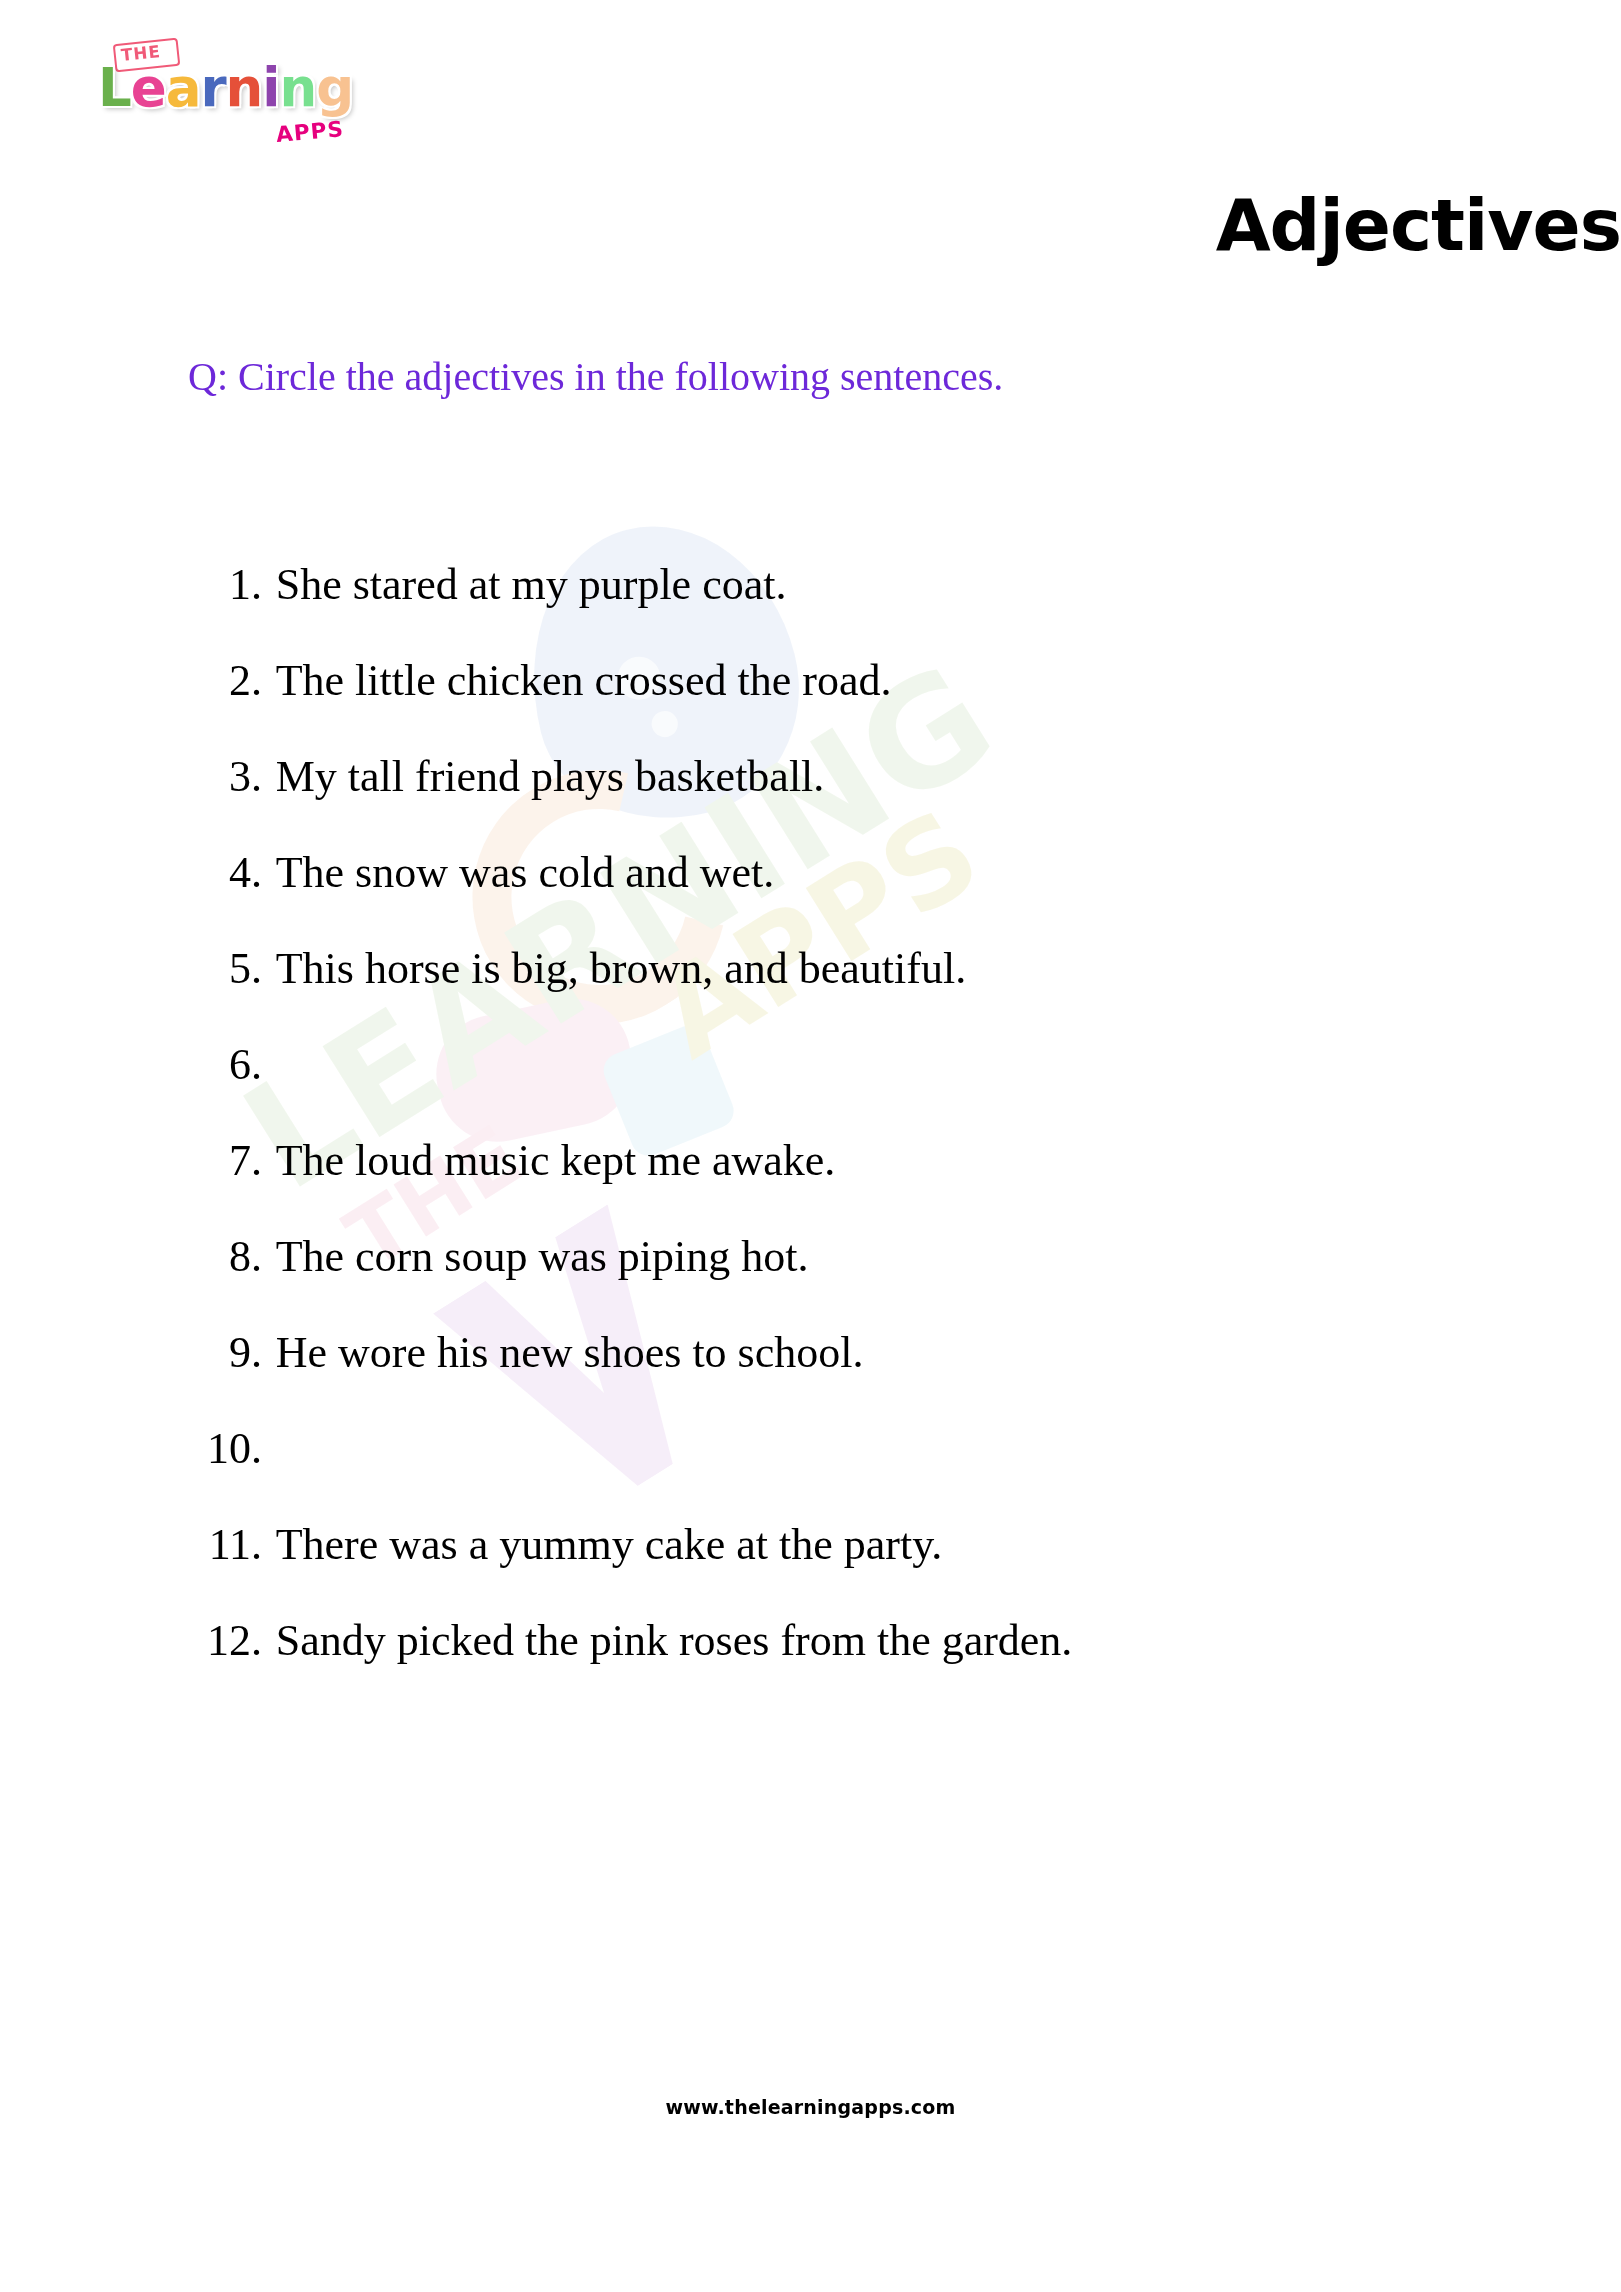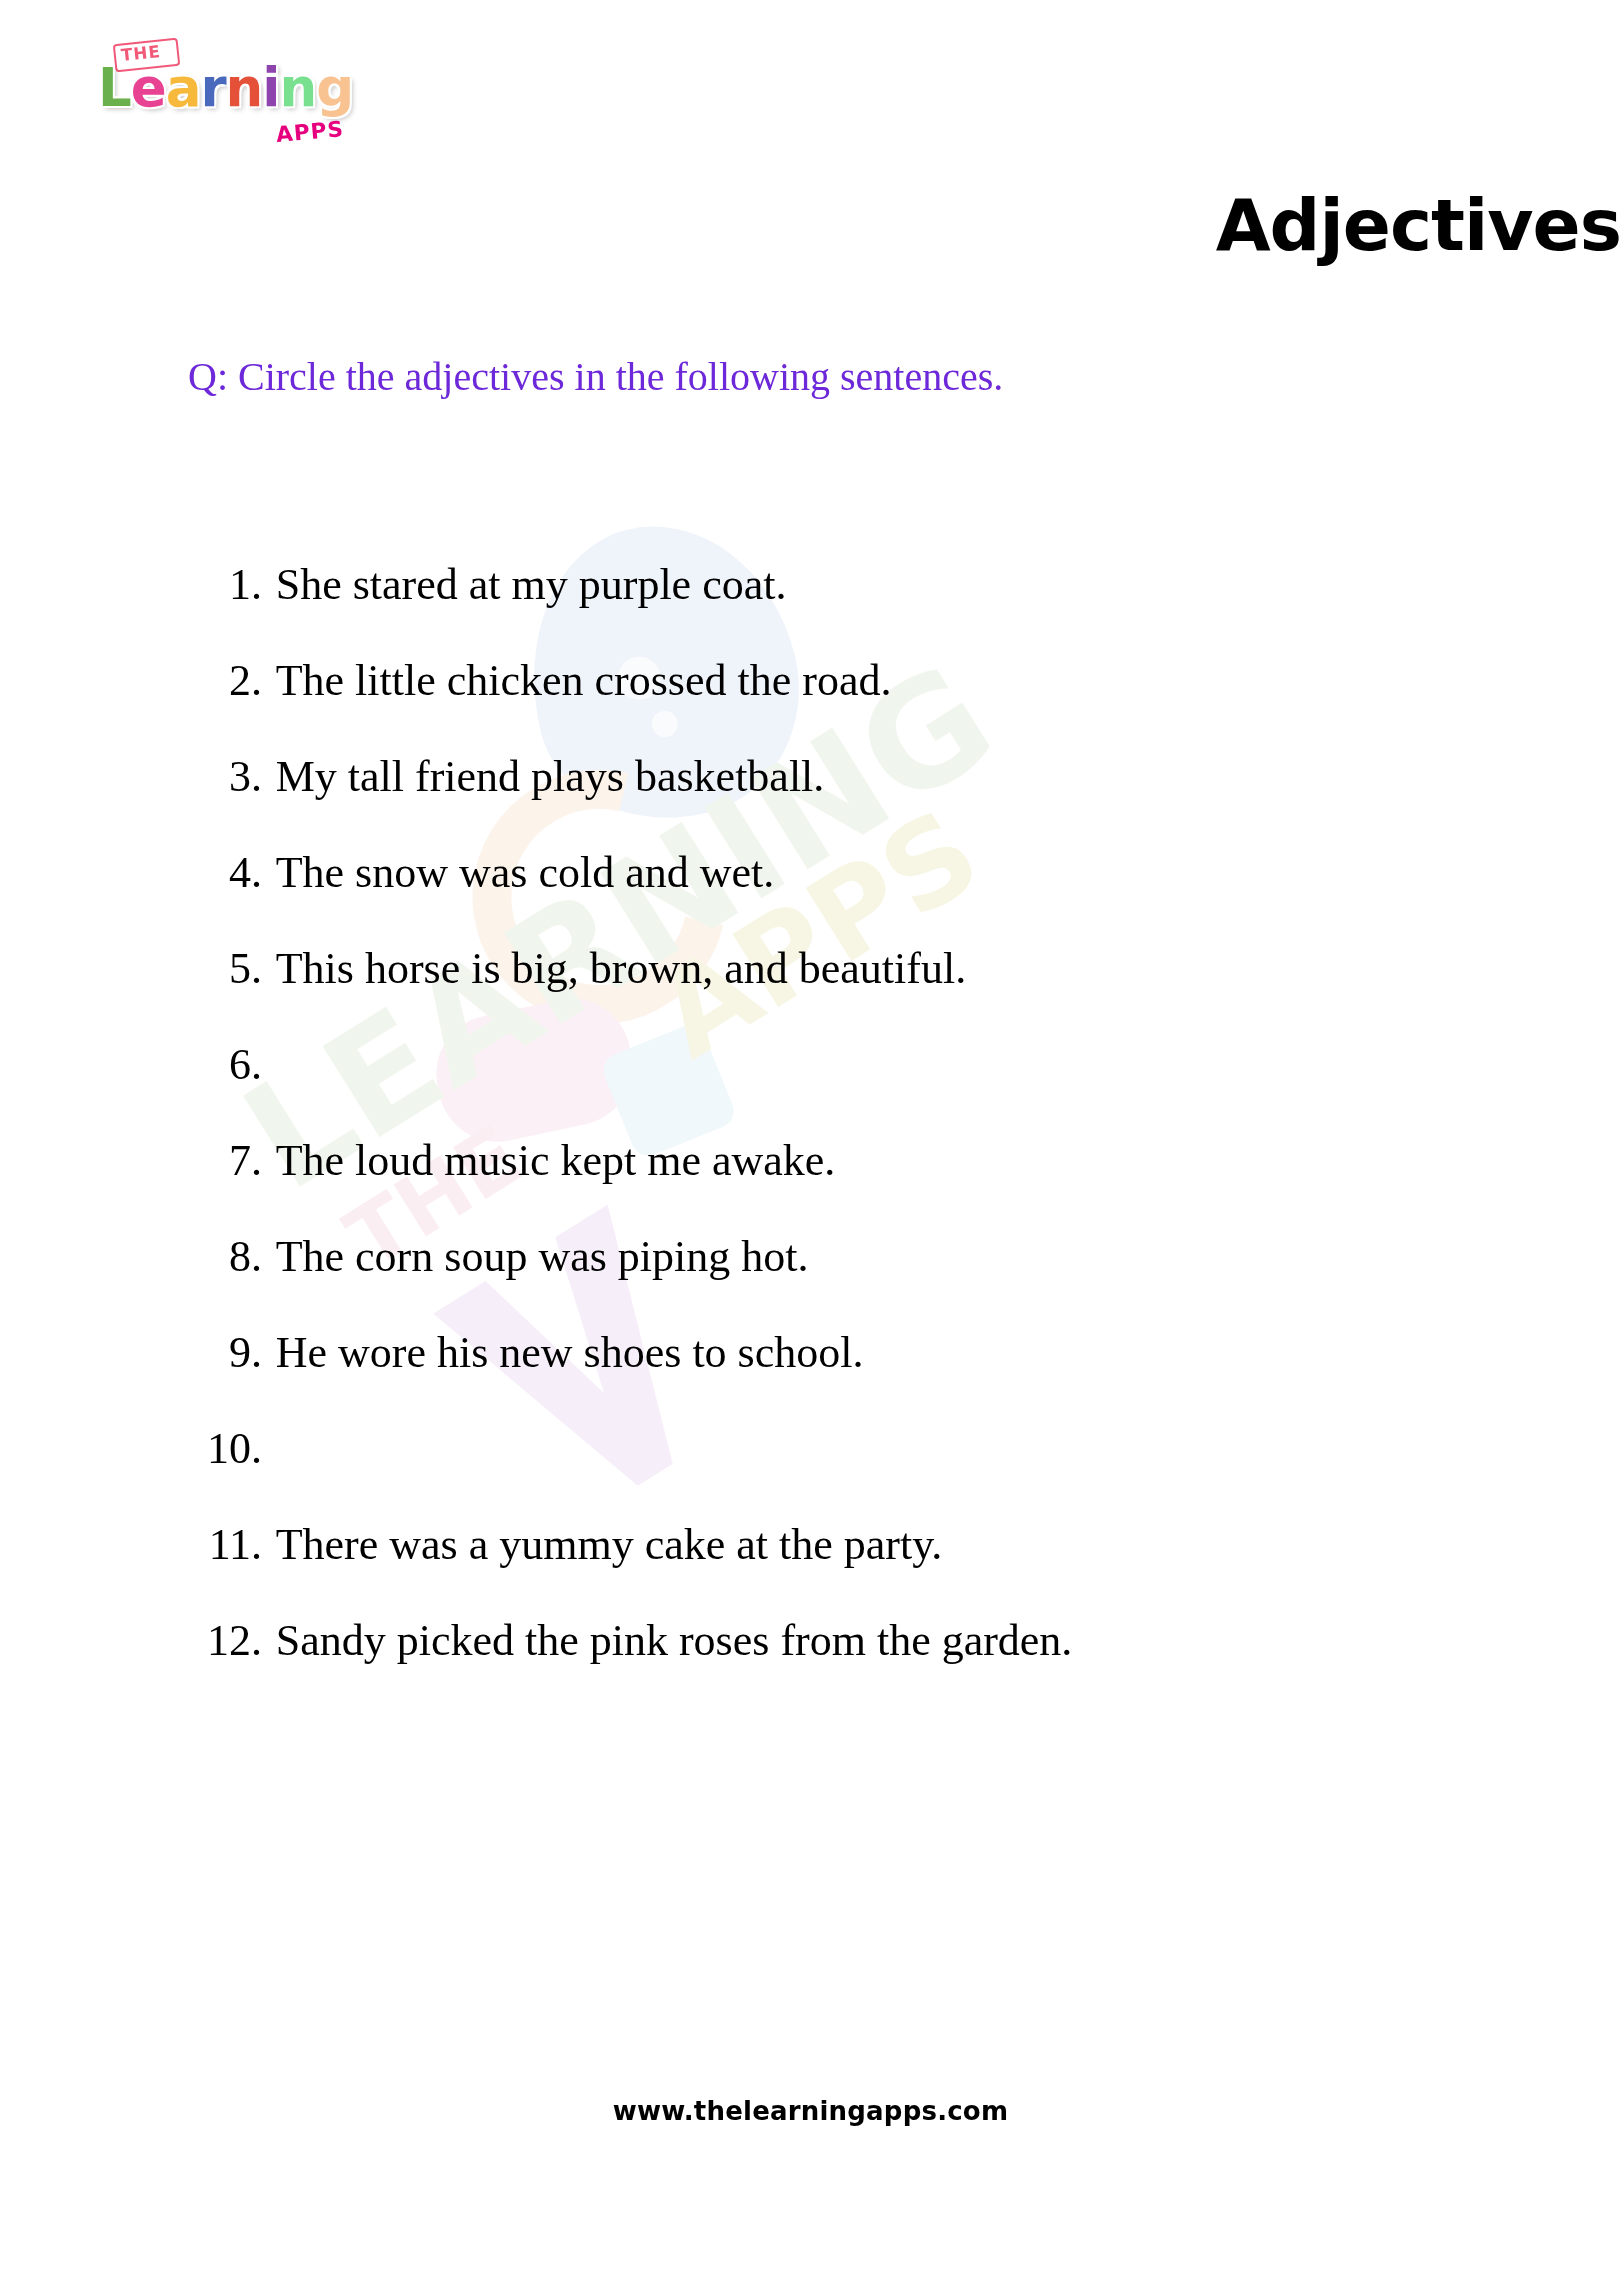--- a/index.html
+++ b/index.html
@@ -206,21 +206,21 @@
     margin-right: 13.7px;
   }
   .footer {
     position: absolute;
     left: 0;
     right: 0;
     top: 2096px;
     text-align: center;
     font-family: "DejaVu Sans", sans-serif;
     font-weight: bold;
-    font-size: 26px;
+    font-size: 19px;
     color: #000000;
     letter-spacing: 0.2px;
   }
 </style>
 </head>
 <body>
 
 <div class="page">
 
   <div class="logo">

